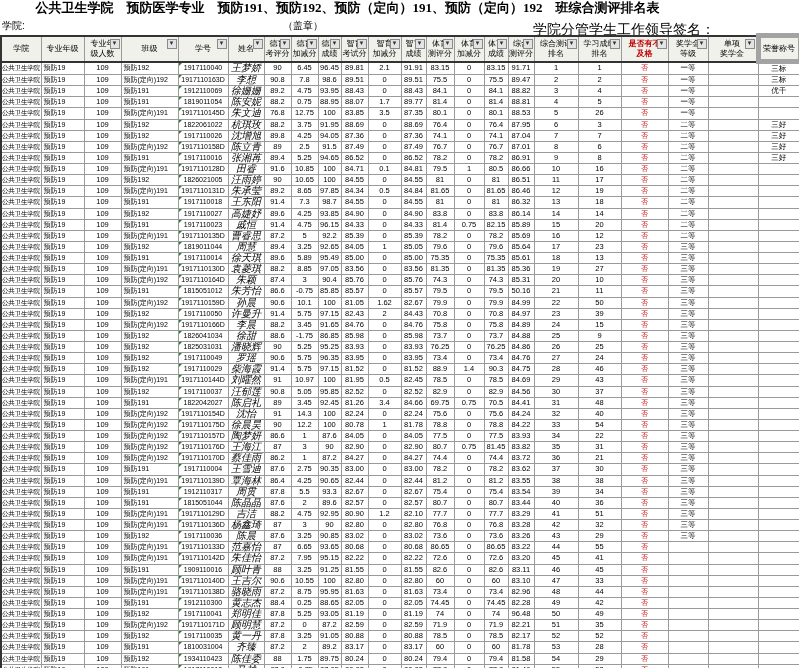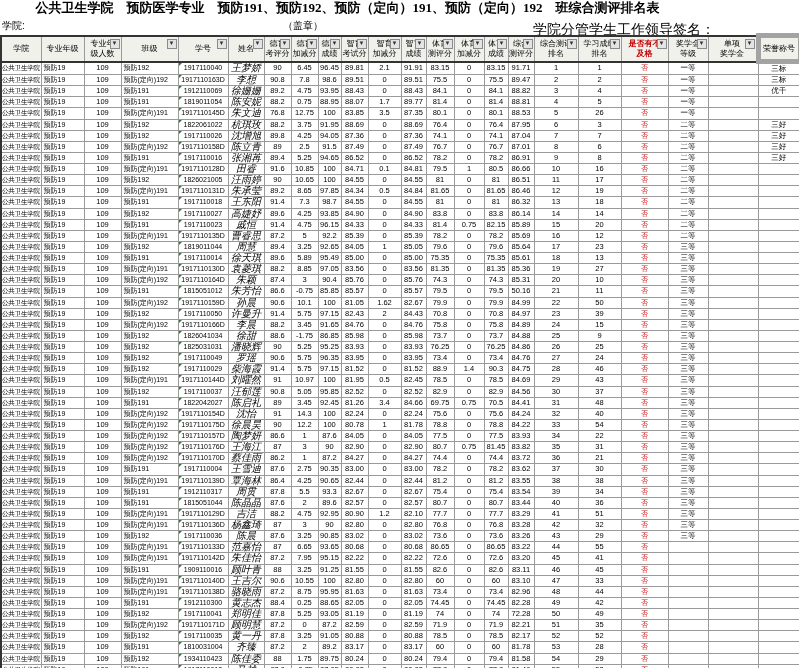--- a/index.html
+++ b/index.html
@@ -1356,21 +1356,21 @@
           <td class="c-name">郑明佳</td>
           <td class="c-moral_eval">87.8</td>
           <td class="c-moral_adj">5.25</td>
           <td class="c-moral_score">93.05</td>
           <td class="c-intel_exam">81.19</td>
           <td class="c-intel_adj">0</td>
           <td class="c-intel_score">81.19</td>
           <td class="c-pe_eval">74</td>
           <td class="c-pe_adj">0</td>
           <td class="c-pe_score">74</td>
-          <td class="c-comp_score">72.28</td>
+          <td class="c-comp_score">96.48</td>
           <td class="c-comp_rank">50</td>
           <td class="c-study_rank">49</td>
           <td class="c-fail red">否</td>
           <td class="c-scholarship"></td>
           <td class="c-single_award"></td>
           <td class="c-honor"></td>
         </tr>
         <tr>
           <td class="c-college">公共卫生学院</td>
           <td class="c-grade">预防19</td>

